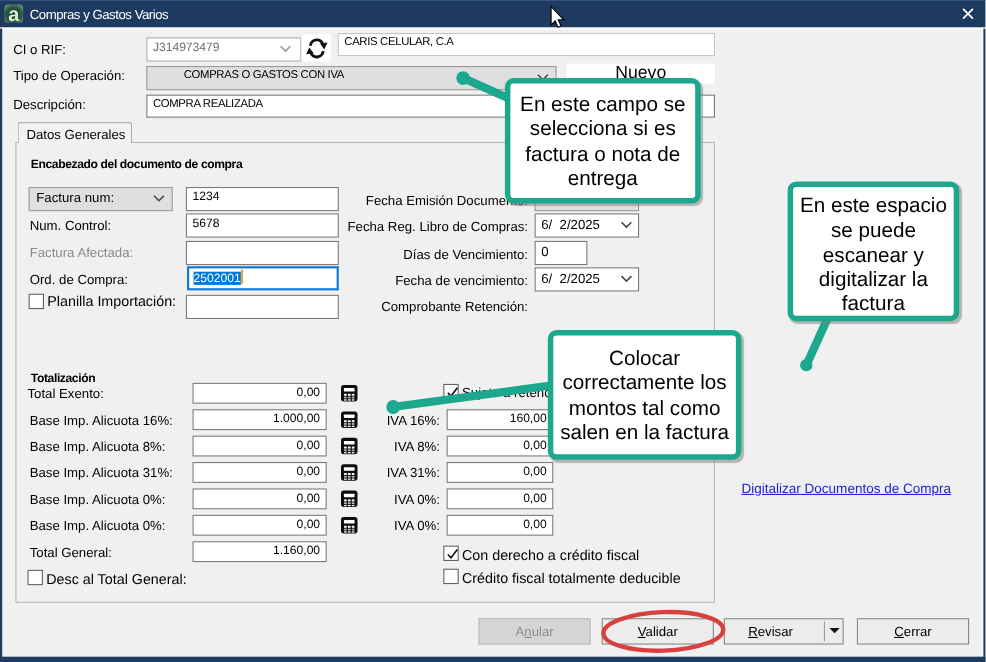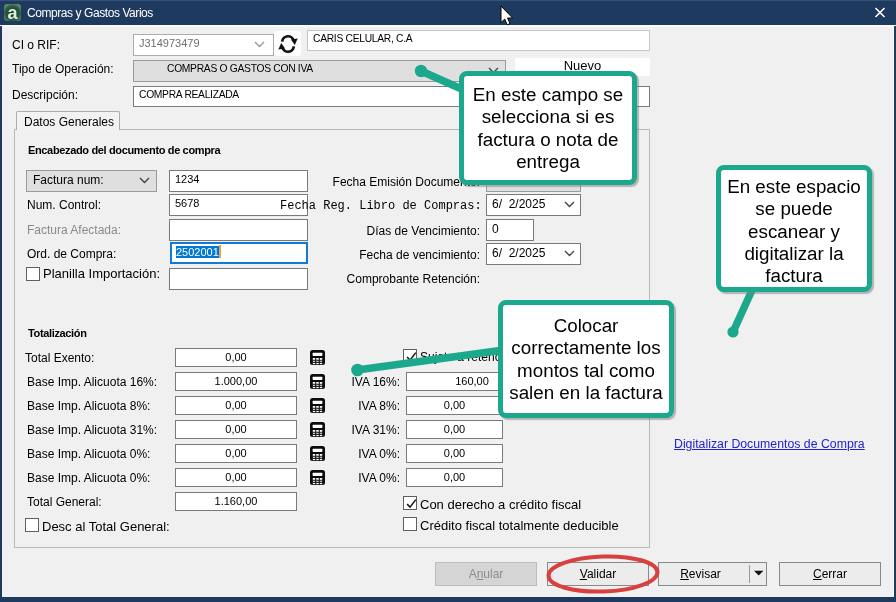--- a/index.html
+++ b/index.html
@@ -18,21 +18,21 @@
 #titletext { position:absolute; left:27px; top:6px; color:#FFFFFF; font-size:12px; letter-spacing:-0.43px; }
 .edge { position:absolute; background:#1E3A5E; }
 .lbl { position:absolute; font-size:12px; color:#000; white-space:nowrap; }
 .lblr { position:absolute; font-size:12px; color:#000; white-space:nowrap; text-align:right; }
 .bold { font-weight:bold; }
 .grey { color:#8A8A8A; }
 .inp {
   position:absolute; background:#FFF; border:1px solid #7A7A7A;
   font-size:11px; color:#000; padding:2px 5px; white-space:nowrap; overflow:hidden;
 }
-.inp.r { text-align:center; }
+.inp.r { text-align:right; }
 .cmbg {
   position:absolute; background:#DFDFDF; border:1px solid #9A9A9A;
   font-size:12px; color:#000; padding:2px 6px; white-space:nowrap; overflow:hidden;
 }
 .chk { position:absolute; width:14px; height:14px; background:#FFF; border:1px solid #606060; }
 .btn {
   position:absolute; background:#ECECEC; border:1px solid #898989;
   font-size:12px; color:#000; text-align:center;
 }
 .callout {
@@ -56,21 +56,21 @@
   <div class="edge" style="left:0; top:597px; width:896px; height:5px;"></div>
 
   <div class="lbl" style="left:12px; top:38px;">CI o RIF:</div>
   <div class="lbl" style="left:12px; top:62px;">Tipo de Operación:</div>
   <div class="lbl" style="left:12px; top:88px;">Descripción:</div>
 
   <div class="inp" style="left:133px; top:34px; width:141px; height:22px; border-color:#ABABAB; color:#6E6E6E;">J314973479</div>
   <div class="abs" style="left:274px; top:31px; width:27px; height:25px; background:#FFF; border-radius:3px;"></div>
   <div class="inp up" style="left:307px; top:30px; width:343px; height:21px; border-color:#C6C6C6;">CARIS CELULAR, C.A</div>
   <div class="cmbg up" style="left:133px; top:60px; width:373px; height:22px;padding-left:33px;">COMPRAS O GASTOS CON IVA</div>
-  <div class="abs" style="left:515px; top:58px; width:135px; height:18px; background:#FFF; font-size:13px; text-align:center;">Nuevo</div>
+  <div class="abs" style="left:515px; top:58px; width:135px; height:18px; background:#FFF; font-size:16px; text-align:center;">Nuevo</div>
   <div class="inp up" style="left:133px; top:86px; width:517px; height:21px;">COMPRA REALIZADA</div>
 
   <div class="abs" id="pane" style="left:14px; top:129px; width:636px; height:419px; border:1px solid #B9B9B9;"></div>
   <div class="abs" id="tab" style="left:16px; top:111px; width:104px; height:19px; background:#F2F2F2; border:1px solid #ACACAC; border-bottom:none; border-radius:2px 2px 0 0; font-size:12px; padding:3px 0 0 7px;">Datos Generales</div>
 
   <div class="lbl bold" style="left:28px; top:144px; font-size:11px; letter-spacing:-0.35px;">Encabezado del documento de compra</div>
 
   <div class="cmbg" style="left:26px; top:170px; width:131px; height:22px;">Factura num:</div>
   <div class="inp" style="left:169px; top:170px; width:139px; height:22px;">1234</div>
   <div class="lbl" style="left:27px; top:198px;">Num. Control:</div>
@@ -78,29 +78,29 @@
   <div class="lbl grey" style="left:27px; top:223px;">Factura Afectada:</div>
   <div class="inp" style="left:169px; top:219px; width:139px; height:22px;"></div>
   <div class="lbl" style="left:27px; top:247px;">Ord. de Compra:</div>
   <div class="inp" style="left:170px; top:242px; width:138px; height:22px; border:2px solid #0F7BD7; padding:1px 4px;"><span style="background:#0078D7; color:#FFF;">2502001</span><span style="display:inline-block; width:2px; height:13px; background:#E8A33D; vertical-align:-2px;"></span></div>
   <div class="chk" style="left:26px; top:267px;"></div>
   <div class="lbl" style="left:43px; top:266px; font-size:13px;">Planilla Importación:</div>
   <div class="inp" style="left:169px; top:268px; width:139px; height:22px;"></div>
 
   <div class="lblr" style="left:280px; top:175px; width:200px;">Fecha Emisión Documento:</div>
   <div class="cmbg" style="left:486px; top:170px; width:95px; height:22px;"></div>
-  <div class="lblr" style="left:280px; top:199px; width:200px;font-family:Liberation Mono, monospace;">Fecha Reg. Libro de Compras:</div>
+  <div class="lblr" style="left:280px; top:199px; width:200px;">Fecha Reg. Libro de Compras:</div>
   <div class="inp f12" style="left:486px; top:194px; width:95px; height:22px;">6/&nbsp;&nbsp;2/2025</div>
   <div class="lblr" style="left:280px; top:224px; width:200px;">Días de Vencimiento:</div>
   <div class="inp f12" style="left:486px; top:219px; width:48px; height:22px;">0</div>
   <div class="lblr" style="left:280px; top:248px; width:200px;">Fecha de vencimiento:</div>
   <div class="inp f12" style="left:486px; top:243px; width:95px; height:22px;">6/&nbsp;&nbsp;2/2025</div>
   <div class="lblr" style="left:280px; top:272px; width:200px;">Comprobante Retención:</div>
 
-  <div class="lbl bold" style="left:28px; top:327px; font-size:11px; letter-spacing:-0.35px;text-align:center;">Totalización</div>
+  <div class="lbl bold" style="left:28px; top:338px; font-size:11px; letter-spacing:-0.35px;text-align:center;">Totalización</div>
   <div class="lbl" style="left:25px; top:351px;">Total Exento:</div>
   <div class="inp r" style="left:175px; top:348px; width:122px; height:19px;">0,00</div>
   <div class="lbl" style="left:27px; top:375px;">Base Imp. Alicuota 16%:</div>
   <div class="inp r" style="left:175px; top:372px; width:122px; height:19px;">1.000,00</div>
   <div class="lbl" style="left:27px; top:399px;">Base Imp. Alicuota 8%:</div>
   <div class="inp r" style="left:175px; top:396px; width:122px; height:19px;">0,00</div>
   <div class="lbl" style="left:27px; top:423px;">Base Imp. Alicuota 31%:</div>
   <div class="inp r" style="left:175px; top:420px; width:122px; height:19px;">0,00</div>
   <div class="lbl" style="left:27px; top:447px;">Base Imp. Alicuota 0%:</div>
   <div class="inp r" style="left:175px; top:444px; width:122px; height:19px;">0,00</div>

